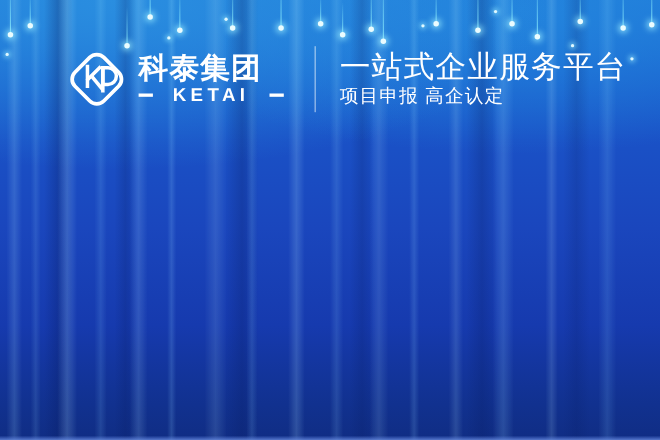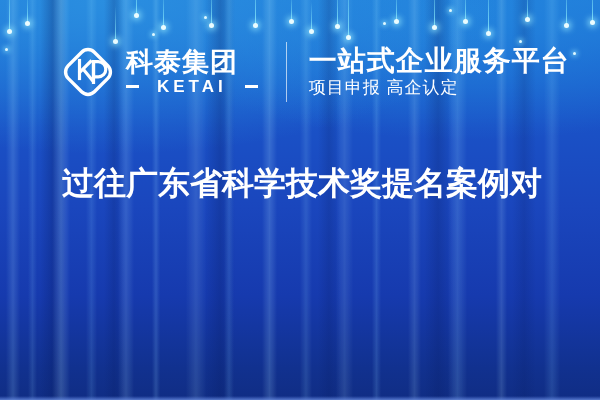--- a/index.html
+++ b/index.html
@@ -190,21 +190,21 @@
   }
 
   .tagline {
     display: flex;
     flex-direction: column;
     gap: 3px;
   }
   .tagline-main {
     color: #ffffff;
     font-size: 28px;
-    font-weight: 700;
+    font-weight: 400;
     letter-spacing: 1px;
     line-height: 1.05;
     white-space: nowrap;
   }
   .tagline-sub {
     color: #ffffff;
     font-size: 17px;
     font-weight: 400;
     letter-spacing: 1px;
     line-height: 1.1;
@@ -302,17 +302,16 @@
 
     <span class="header-divider"></span>
 
     <div class="tagline">
       <span class="tagline-main">一站式企业服务平台</span>
       <span class="tagline-sub">项目申报 高企认定</span>
     </div>
   </div>
 
   <div class="headline">
-    <div>过往广东省科学技术奖提名案例对</div>
   </div>
 
   <div class="bottom-hairline"></div>
 </div>
 
 </body></html>

